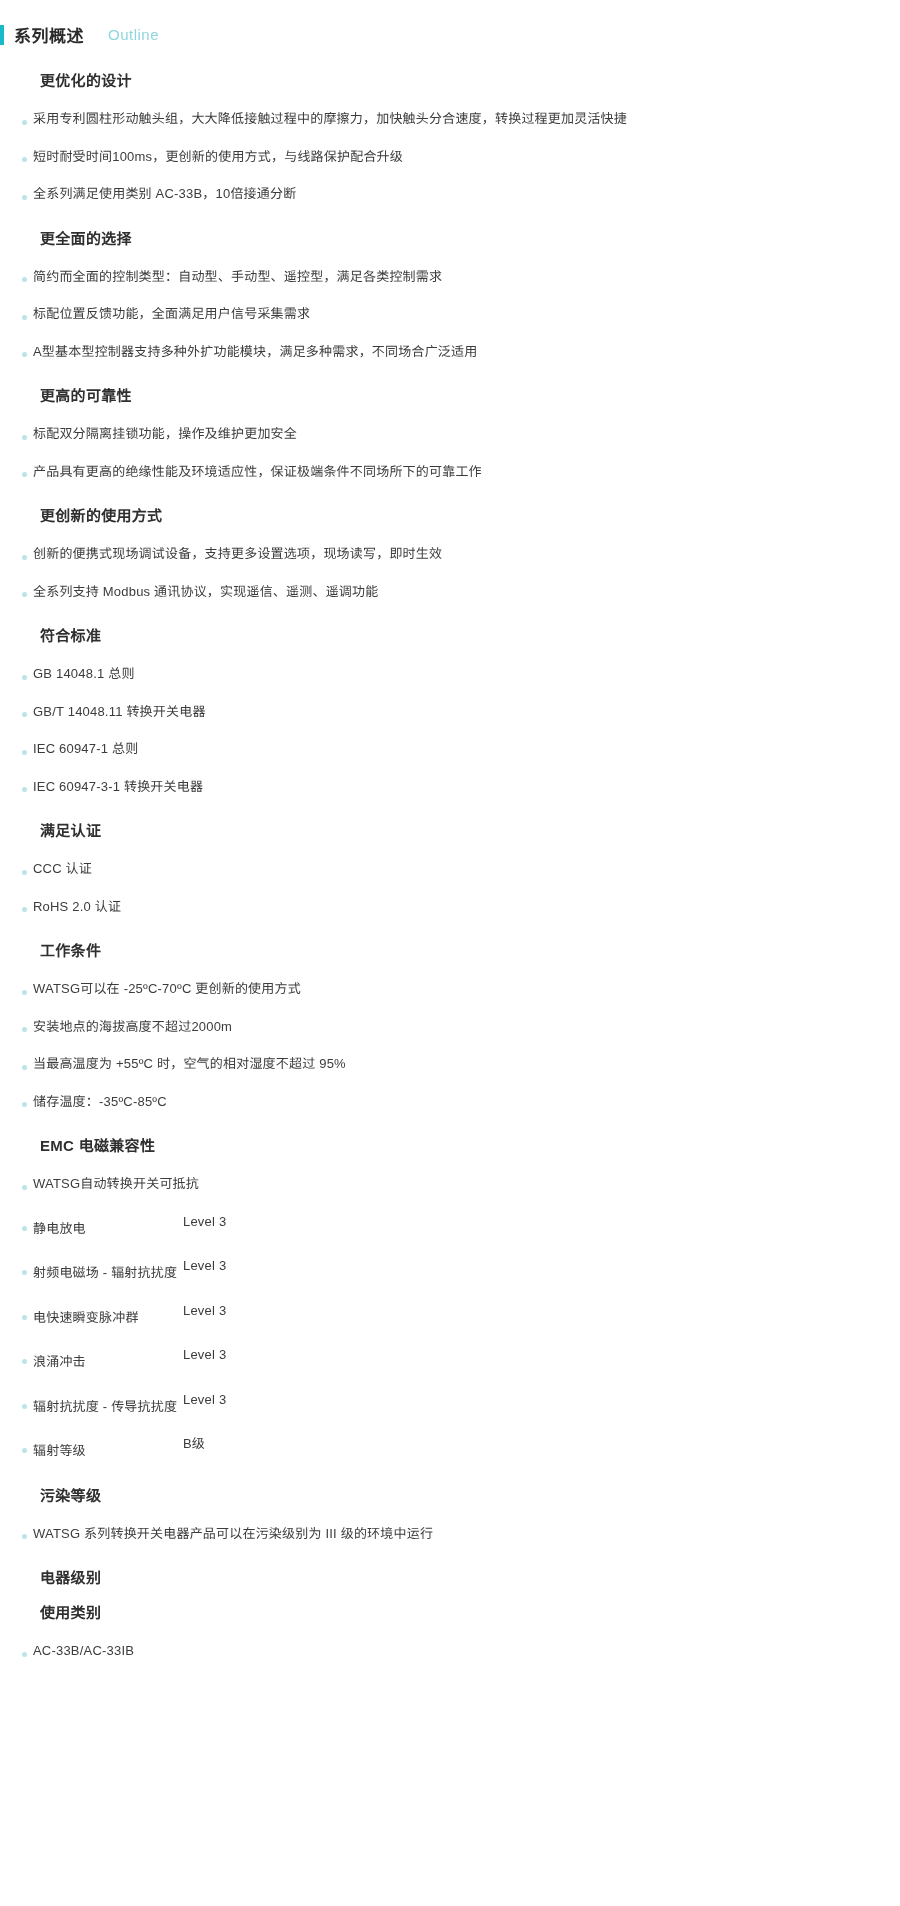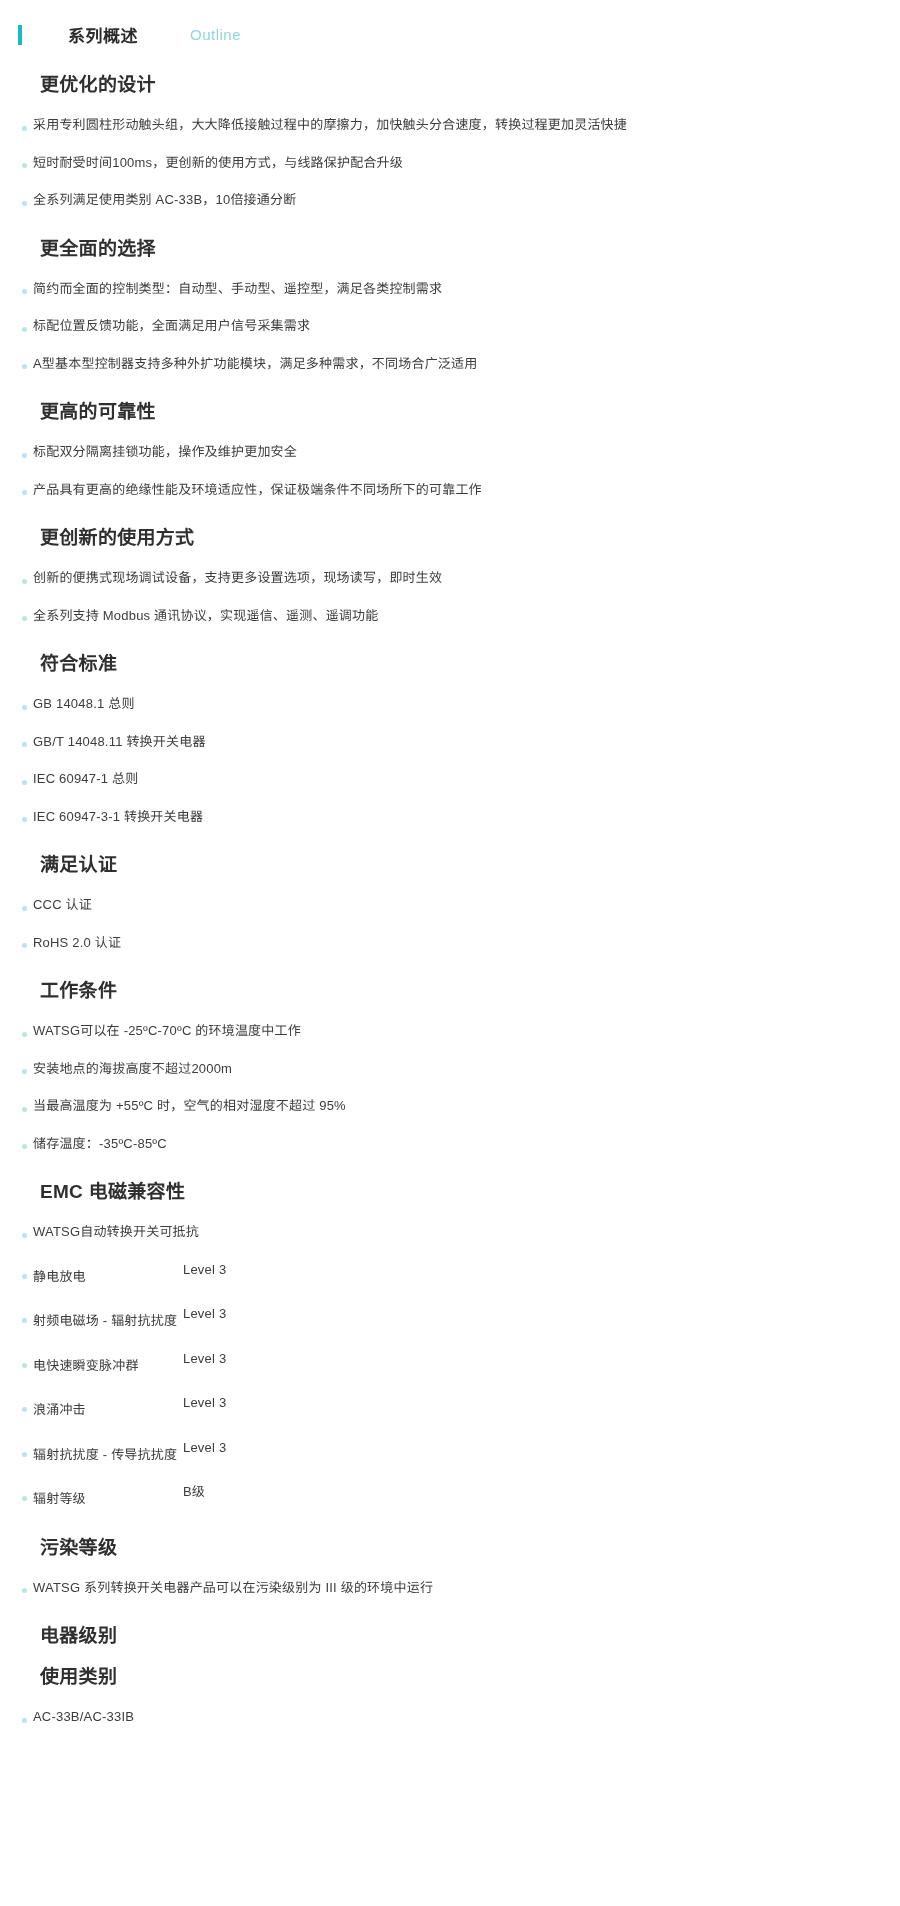--- a/index.html
+++ b/index.html
@@ -19,55 +19,54 @@
     min-height: 1906px;
     box-sizing: border-box;
     padding: 22px 0 40px 0;
     background: #ffffff;
   }
 
   
   .section-header {
     display: flex;
     align-items: center;
-    padding-left: 18px;
+    padding-left: 0;
     margin-bottom: 22px;
-    gap: 36px;
   }
   .section-header .bar {
     width: 4px;
     height: 20px;
     background: #19b9c7;
     margin-right: 10px;
     flex: 0 0 auto;
   }
   .section-header .title-cn {
     font-size: 17px;
     font-weight: bold;
     color: #2b2b2b;
     letter-spacing: 0.5px;
   }
   .section-header .title-en {
     font-size: 15px;
     color: #8fd6dd;
-    margin-left: 16px;
+    margin-left: 24px;
     letter-spacing: 0.5px;
   }
 
   
   .content {
     padding: 0 22px 0 22px;
   }
 
   .group {
     margin-bottom: 4px;
   }
 
   .group-title {
-    font-size: 19px;
+    font-size: 15px;
     font-weight: bold;
     color: #2f2f2f;
     padding-left: 18px;
     margin: 14px 0 10px 0;
     letter-spacing: 0.3px;
   }
 
   .bullet-row {
     display: flex;
     align-items: center;
@@ -191,21 +190,21 @@
         </div>
         <div class="bullet-row">
           <span class="dot"></span>
           <span class="text">RoHS 2.0 认证</span>
         </div>
       </div>
       <div class="group">
         <div class="group-title">工作条件</div>
         <div class="bullet-row">
           <span class="dot"></span>
-          <span class="text">WATSG可以在 -25ºC-70ºC 的环境温度中工作</span>
+          <span class="text">WATSG可以在 -25ºC-70ºC 更创新的使用方式</span>
         </div>
         <div class="bullet-row">
           <span class="dot"></span>
           <span class="text">安装地点的海拔高度不超过2000m</span>
         </div>
         <div class="bullet-row">
           <span class="dot"></span>
           <span class="text">当最高温度为 +55ºC 时，空气的相对湿度不超过 95%</span>
         </div>
         <div class="bullet-row">

